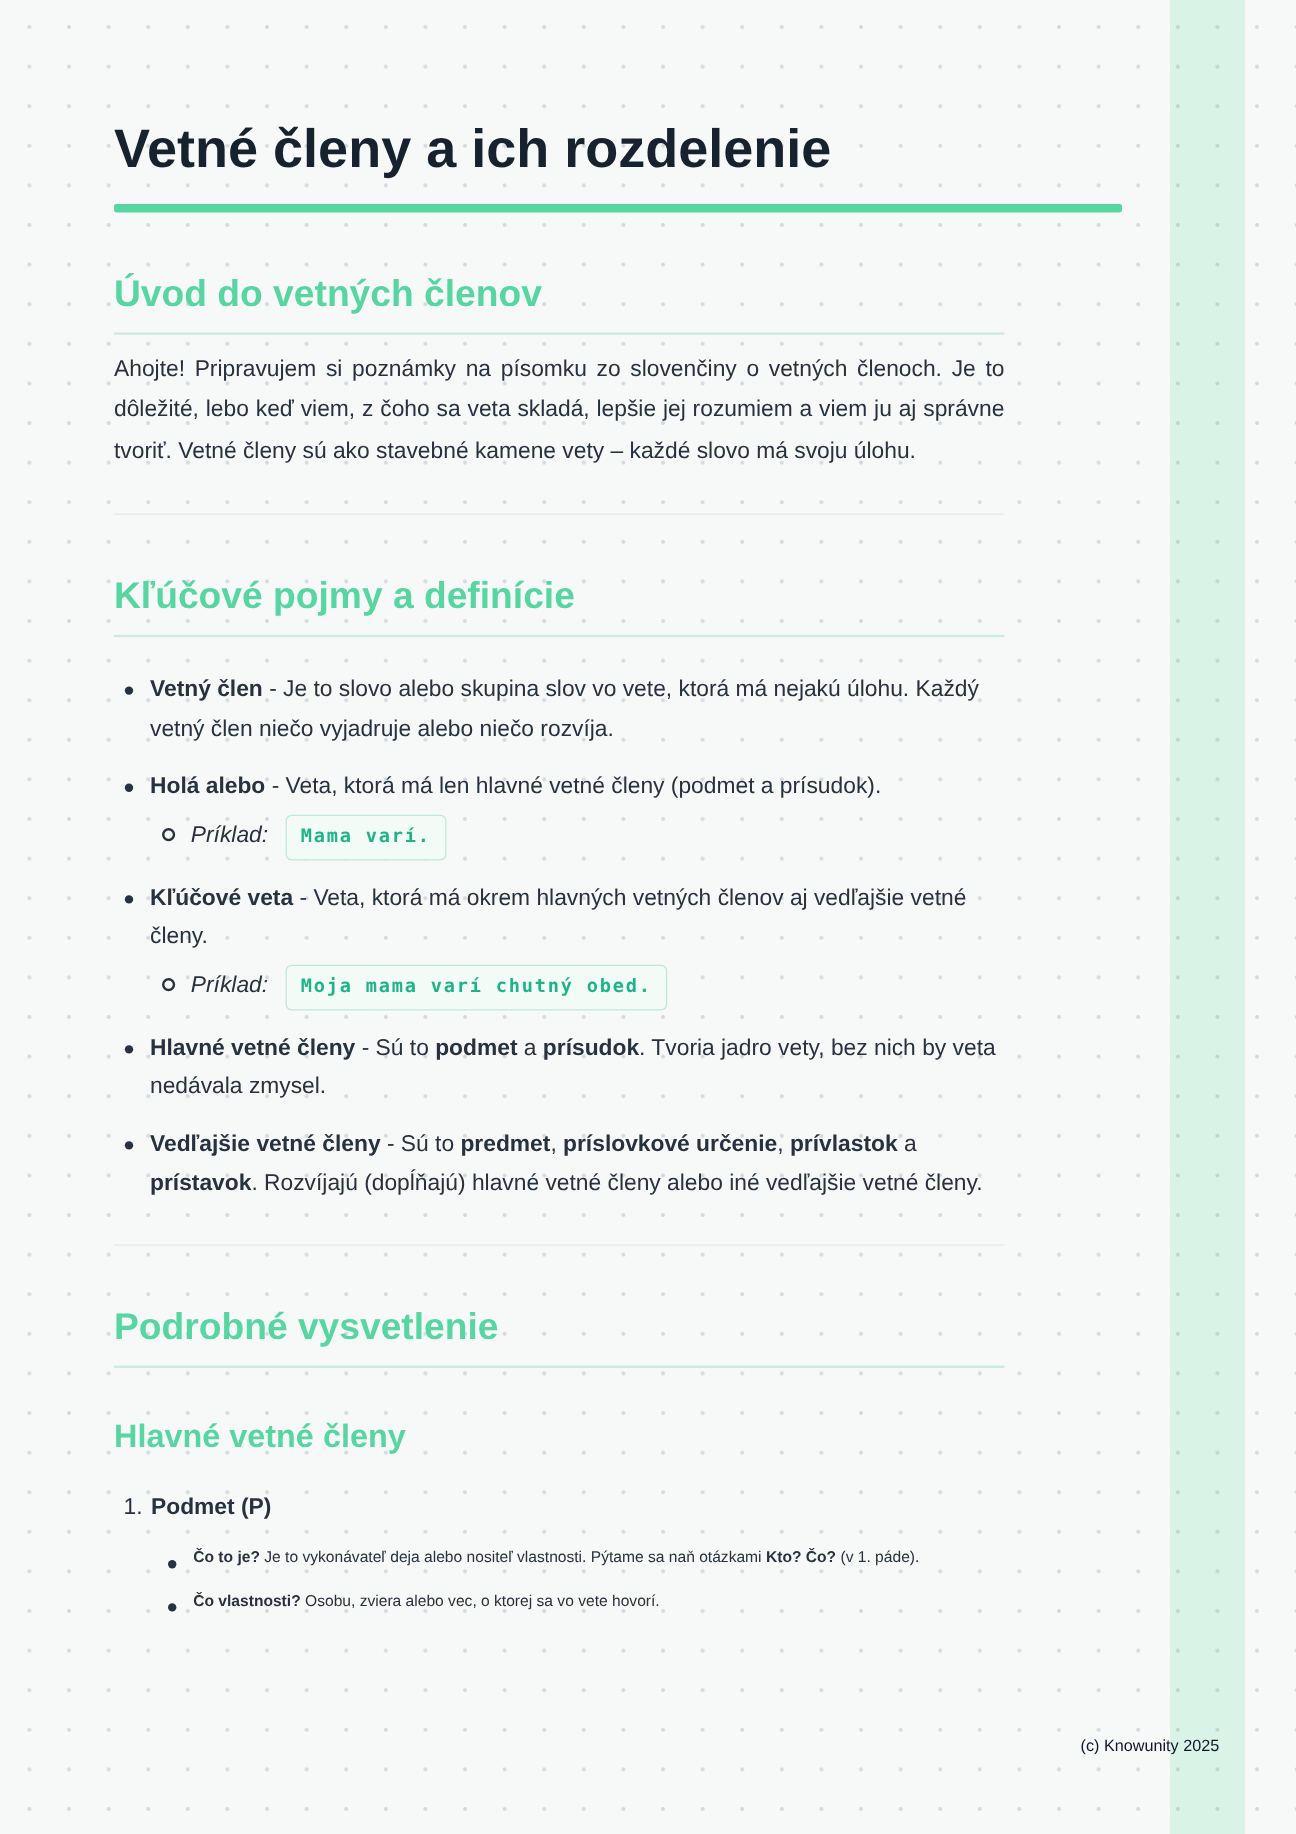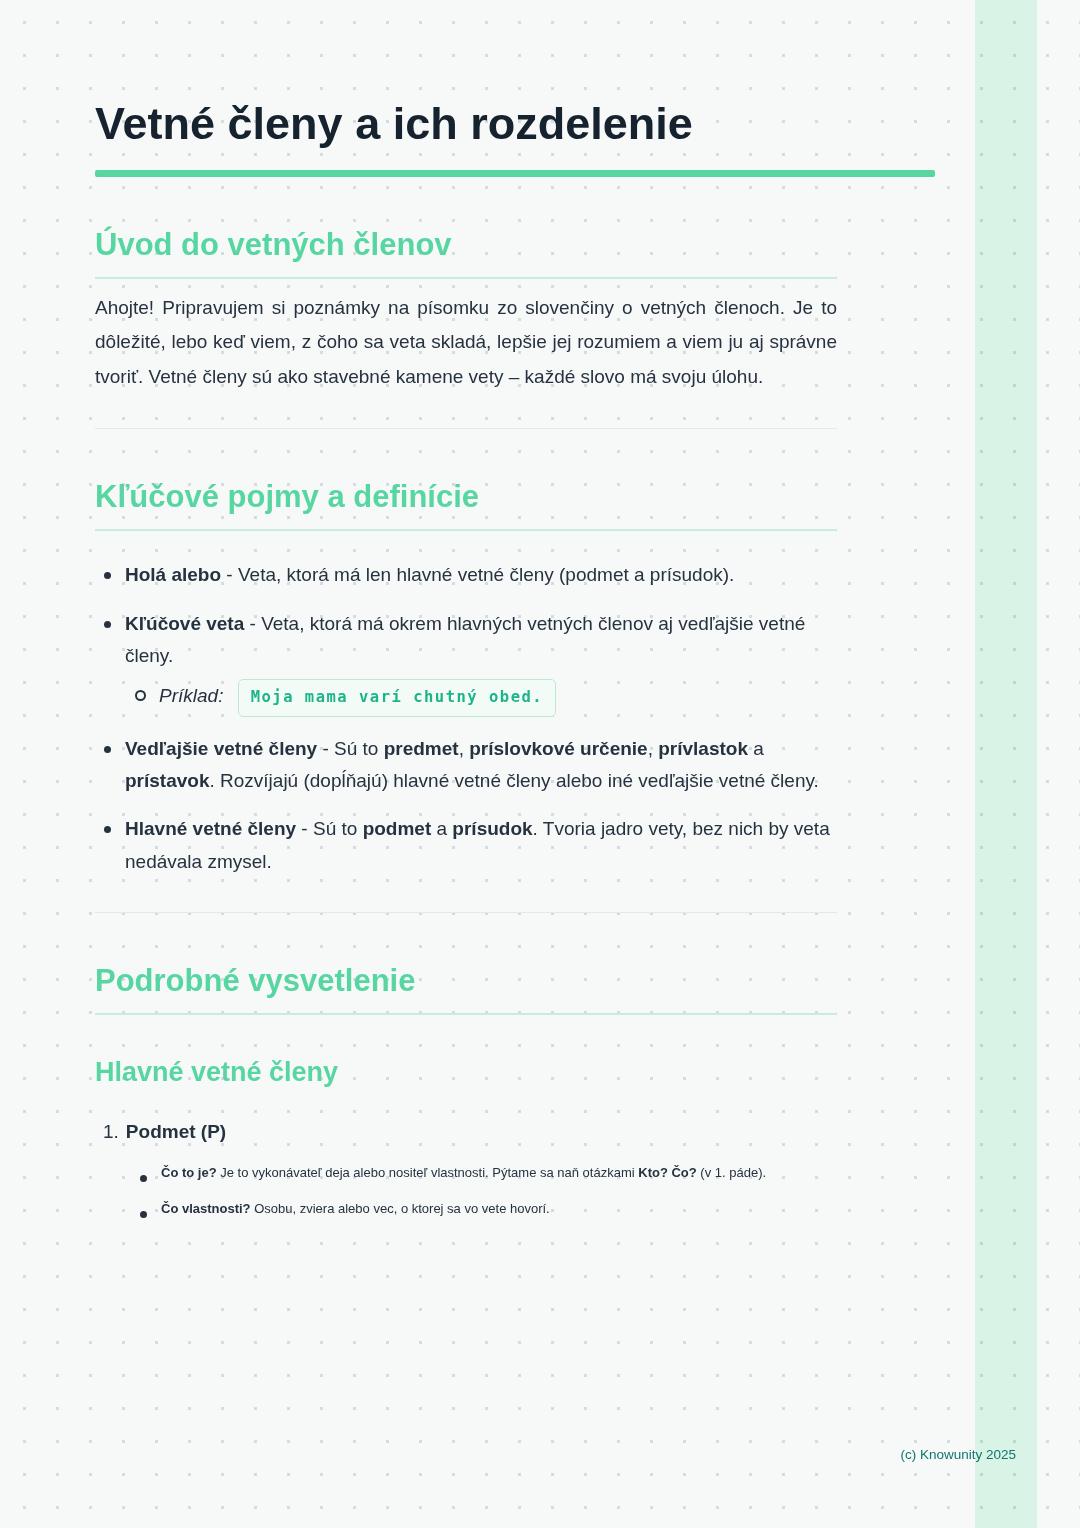--- a/index.html
+++ b/index.html
@@ -143,21 +143,21 @@
     left: 9px; top: 13px;
     width: 7px; height: 7px;
     border-radius: 50%;
     background: #26323f;
   }
   .watermark {
     position: absolute;
     right: 64px;
     bottom: 66px;
     font-size: 13.5px;
-    color: #0f766e;
+    color: #0f172a;
     z-index: 2;
   }
 </style>
 </head>
 <body>
 
 <div class="page">
   <div class="side-band"></div>
 
   <div class="content">
@@ -168,34 +168,41 @@
       <h2 class="h2">Úvod do vetných členov</h2>
       <p class="para">Ahojte! Pripravujem si poznámky na písomku zo slovenčiny o vetných členoch. Je to dôležité, lebo keď viem, z čoho sa veta skladá, lepšie jej rozumiem a viem ju aj správne tvoriť. Vetné členy sú ako stavebné kamene vety – každé slovo má svoju úlohu.</p>
     </section>
 
     <hr class="divider">
 
     <section>
       <h2 class="h2">Kľúčové pojmy a definície</h2>
       <ul class="concepts">
         <li>
+          <div class="li-text"><span class="b">Vetný člen</span><span> - Je to slovo alebo skupina slov vo vete, ktorá má nejakú úlohu. Každý vetný člen niečo vyjadruje alebo niečo rozvíja.</span></div>
+        </li>
+        <li>
           <div class="li-text"><span class="b">Holá alebo</span><span> - Veta, ktorá má len hlavné vetné členy (podmet a prísudok).</span></div>
+          <div class="example">
+            <span class="ex-label">Príklad:</span>
+            <span class="code-box">Mama varí.</span>
+          </div>
         </li>
         <li>
           <div class="li-text"><span class="b">Kľúčové veta</span><span> - Veta, ktorá má okrem hlavných vetných členov aj vedľajšie vetné členy.</span></div>
           <div class="example">
             <span class="ex-label">Príklad:</span>
             <span class="code-box">Moja mama varí chutný obed.</span>
           </div>
         </li>
         <li>
+          <div class="li-text"><span class="b">Hlavné vetné členy</span><span> - Sú to </span><span class="b">podmet</span><span> a </span><span class="b">prísudok</span><span>. Tvoria jadro vety, bez nich by veta nedávala zmysel.</span></div>
+        </li>
+        <li>
           <div class="li-text"><span class="b">Vedľajšie vetné členy</span><span> - Sú to </span><span class="b">predmet</span><span>, </span><span class="b">príslovkové určenie</span><span>, </span><span class="b">prívlastok</span><span> a </span><span class="b">prístavok</span><span>. Rozvíjajú (dopĺňajú) hlavné vetné členy alebo iné vedľajšie vetné členy.</span></div>
-        </li>
-        <li>
-          <div class="li-text"><span class="b">Hlavné vetné členy</span><span> - Sú to </span><span class="b">podmet</span><span> a </span><span class="b">prísudok</span><span>. Tvoria jadro vety, bez nich by veta nedávala zmysel.</span></div>
         </li>
       </ul>
     </section>
 
     <hr class="divider">
 
     <section>
       <h2 class="h2">Podrobné vysvetlenie</h2>
       <h3 class="h3">Hlavné vetné členy</h3>
       <ol class="numbered">

